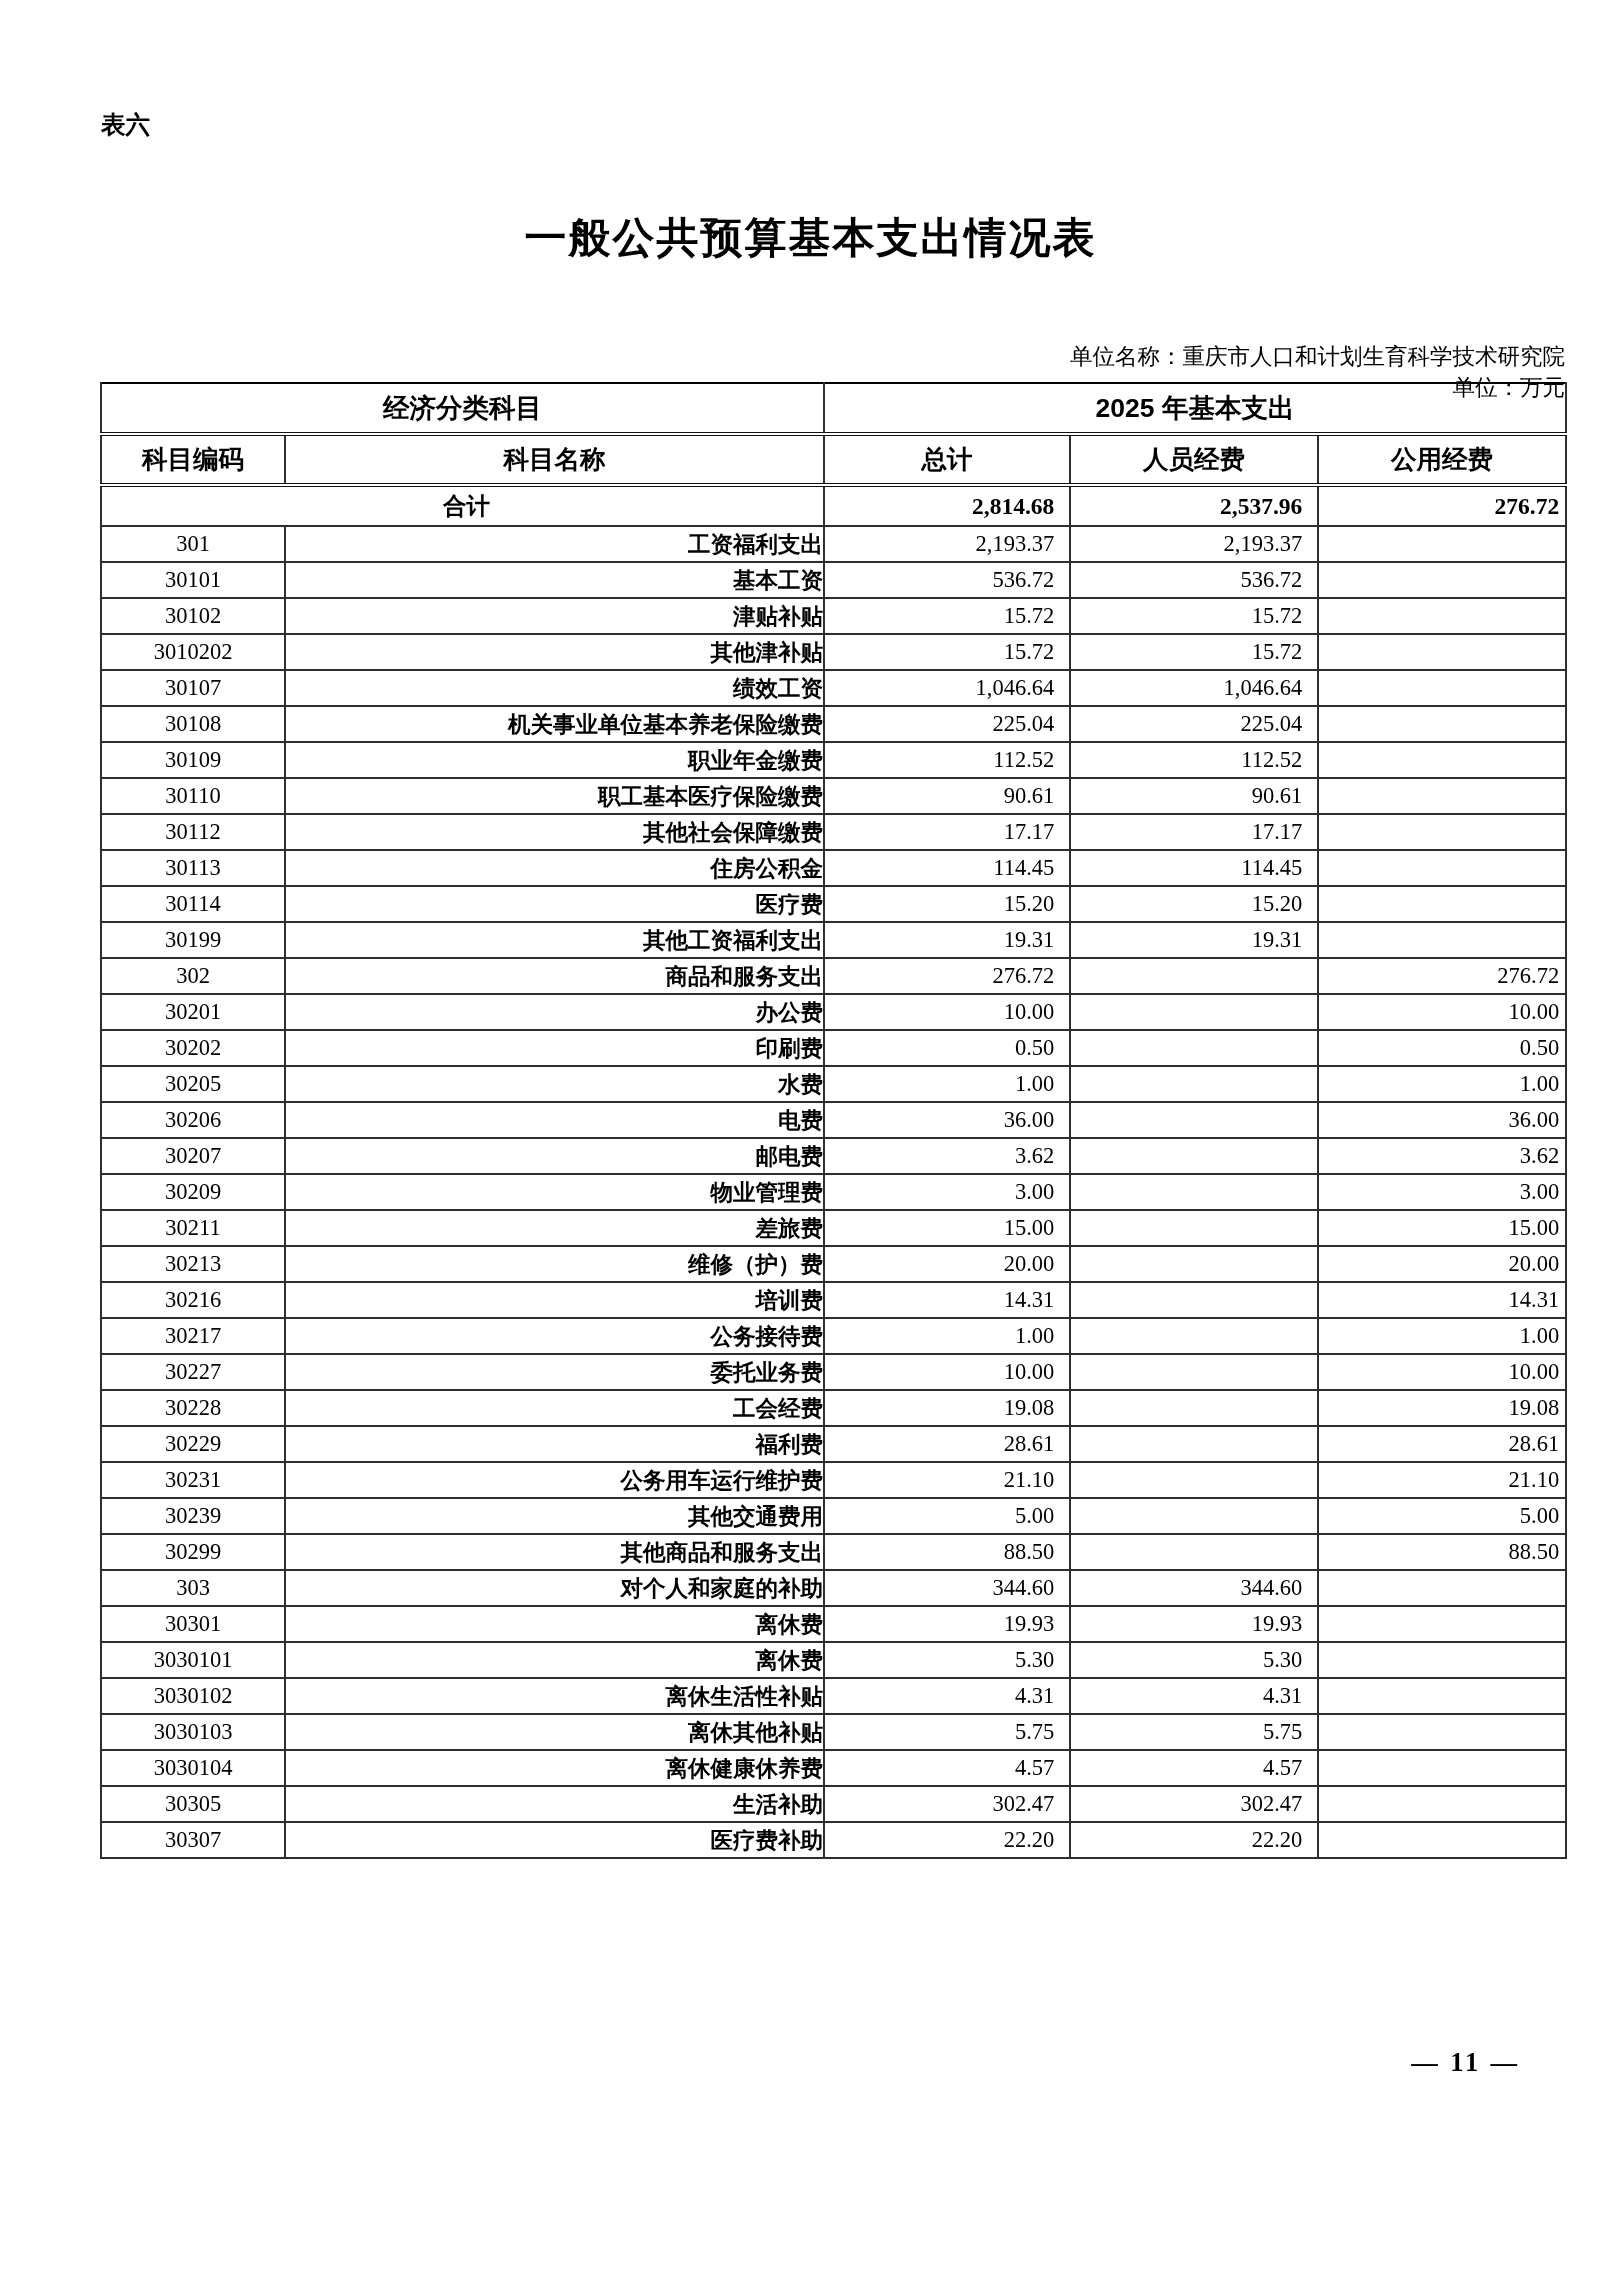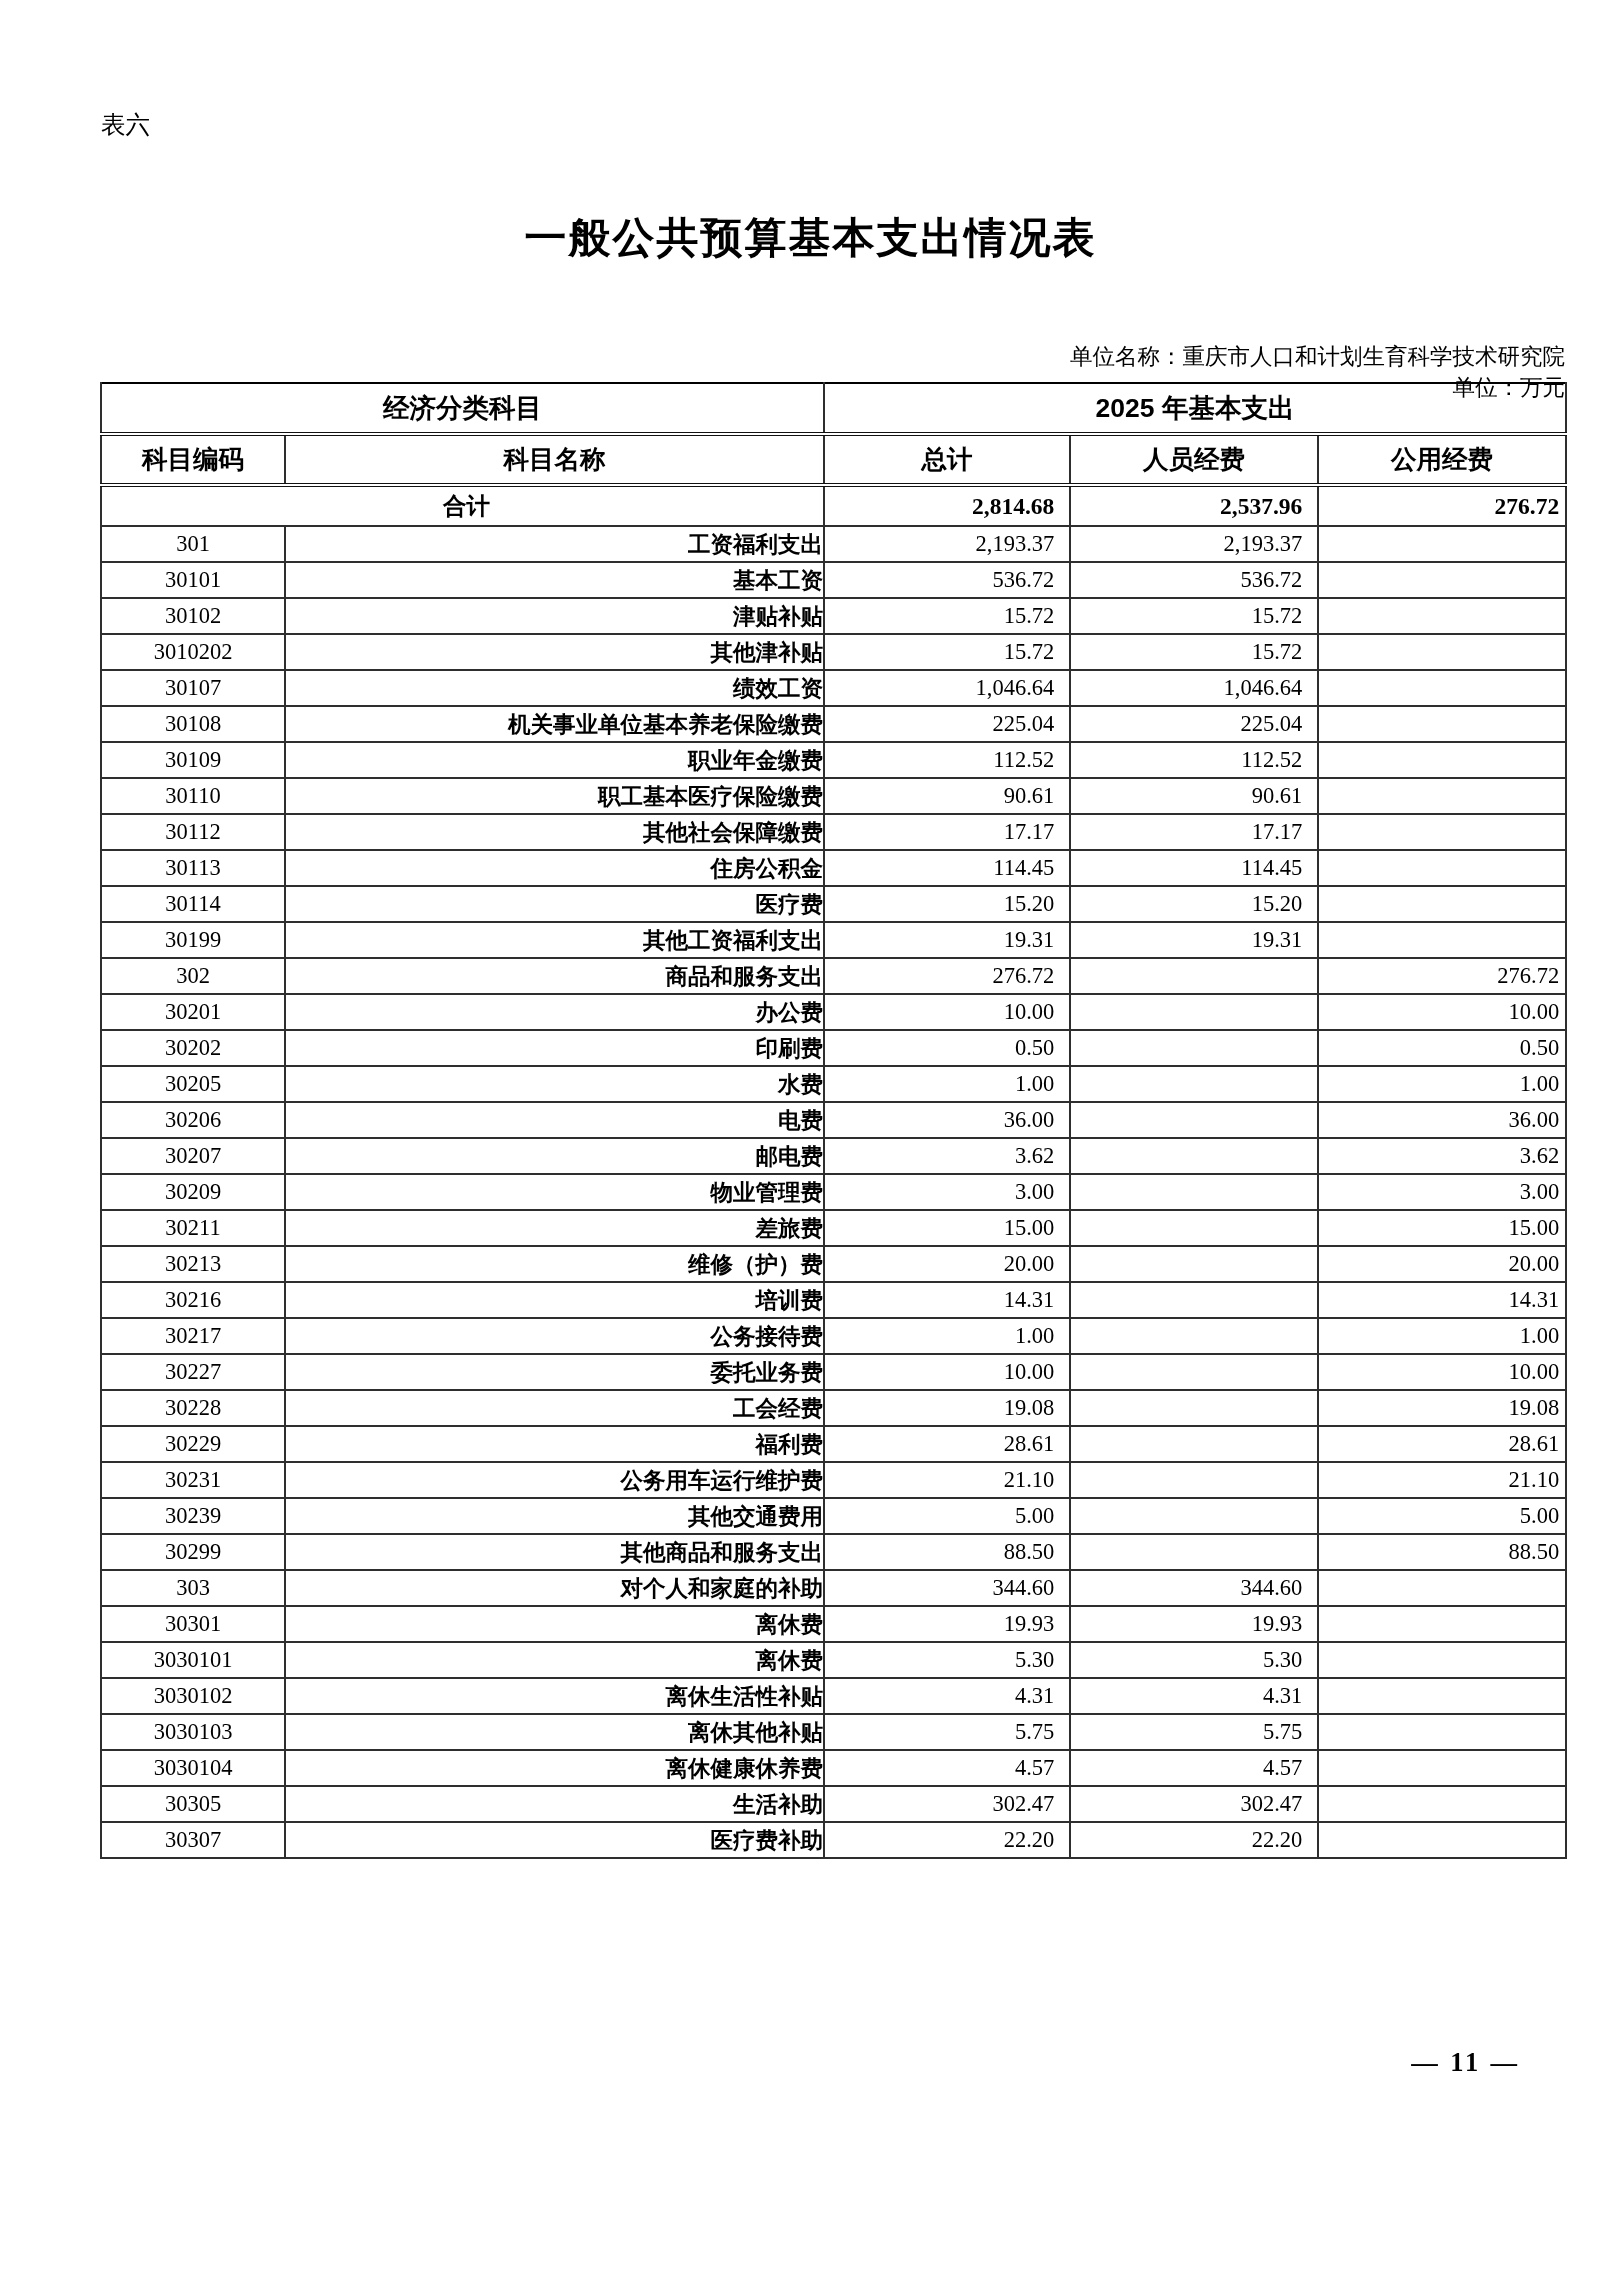--- a/index.html
+++ b/index.html
@@ -12,21 +12,21 @@
     background: #ffffff;
     color: #000000;
     font-family: "Liberation Serif", "DejaVu Serif", serif;
     overflow: hidden;
   }
   .table-label {
     position: absolute;
     left: 101px;
     top: 108px;
     font-size: 24.5px;
-    font-weight: 400;
+    font-weight: 700;
     font-family: "Liberation Sans", "DejaVu Sans", sans-serif;
   }
   .doc-title {
     position: absolute;
     top: 210px;
     left: 0;
     width: 100%;
     text-align: center;
     font-size: 42px;
     font-weight: 700;

